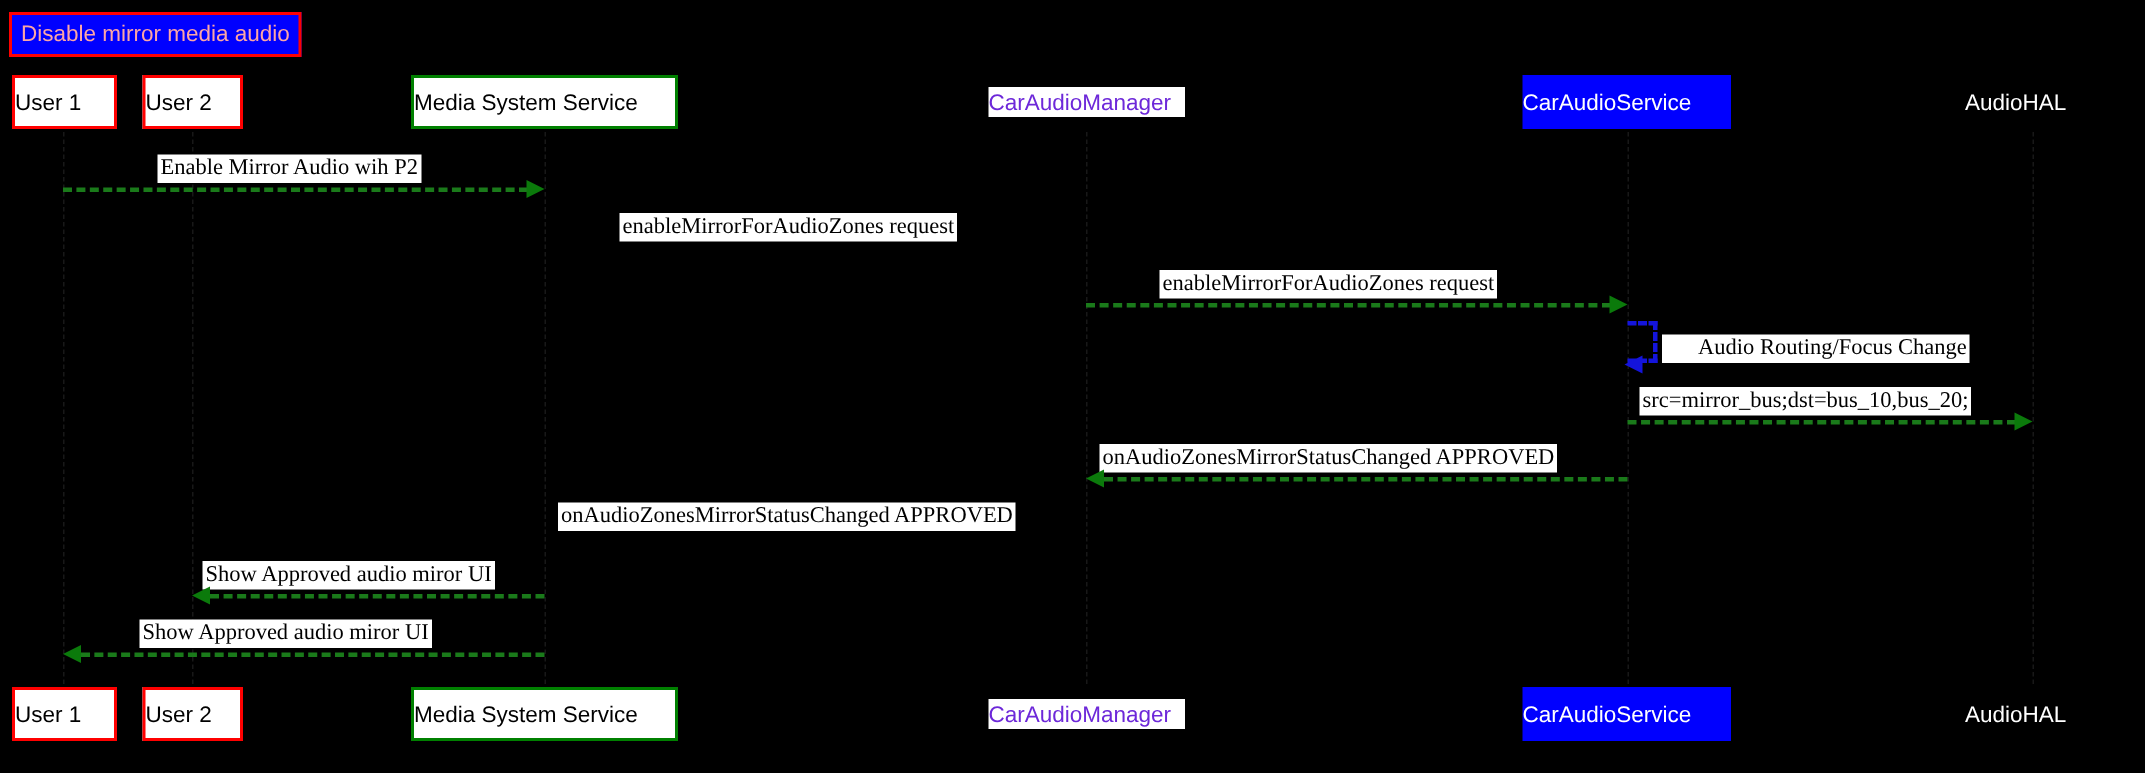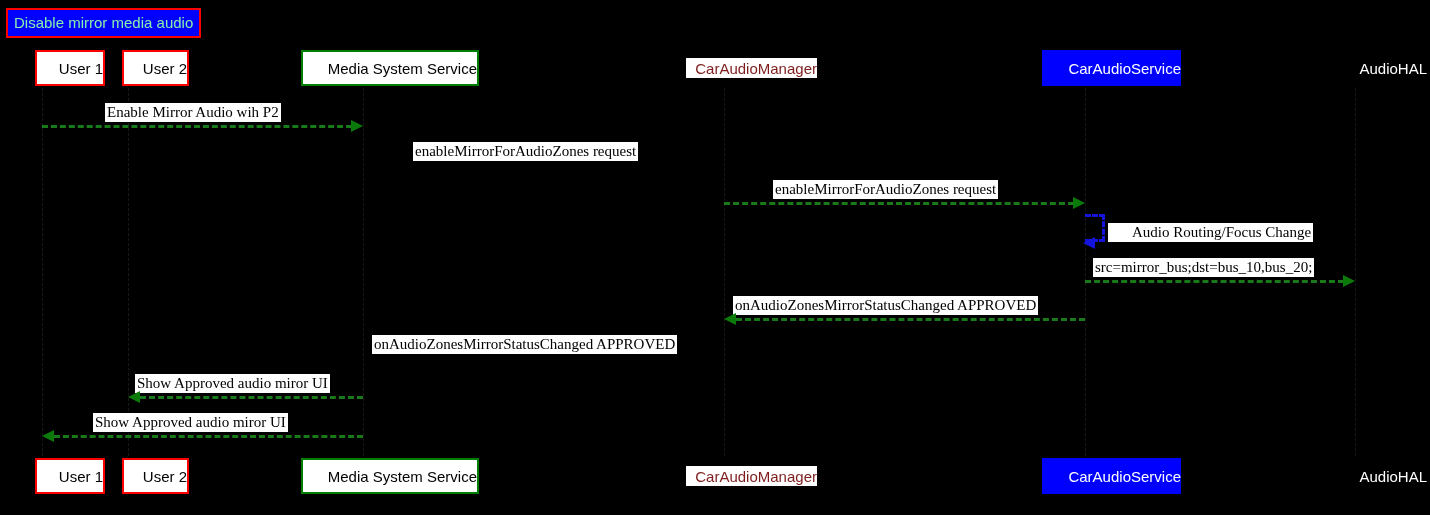--- a/index.html
+++ b/index.html
@@ -20,53 +20,52 @@
     left: 0; top: 0;
     width: 1430px;
     height: 515px;
   }
 
   
   .title-box {
     position: absolute;
     background: #0000ff;
     border: 2px solid #ff0000;
-    color: #86efac;
+    color: #fca5a5;
     font-size: 15px;
     line-height: 1;
     padding: 5px 6px 6px 6px;
     white-space: nowrap;
     box-sizing: border-box;
   }
 
   
   .participant {
     position: absolute;
     box-sizing: border-box;
     display: flex;
     align-items: center;
-    justify-content: flex-end;
+    justify-content: flex-start;
     font-size: 15px;
     white-space: nowrap;
-    margin-left: 27px;
   }
   .participant.boxed-red {
     background: #ffffff;
     border: 2px solid #ff0000;
     color: #000000;
   }
   .participant.boxed-green {
     background: #ffffff;
     border: 2px solid #008000;
     color: #000000;
   }
   .participant.plain-white {
     background: #ffffff;
     border: none;
-    color: #7f1d1d;
+    color: #6d28d9;
   }
   .participant.filled-blue {
     background: #0000ff;
     border: none;
     color: #ffffff;
   }
   .participant.plain-dark {
     background: transparent;
     border: none;
     color: #ffffff;

